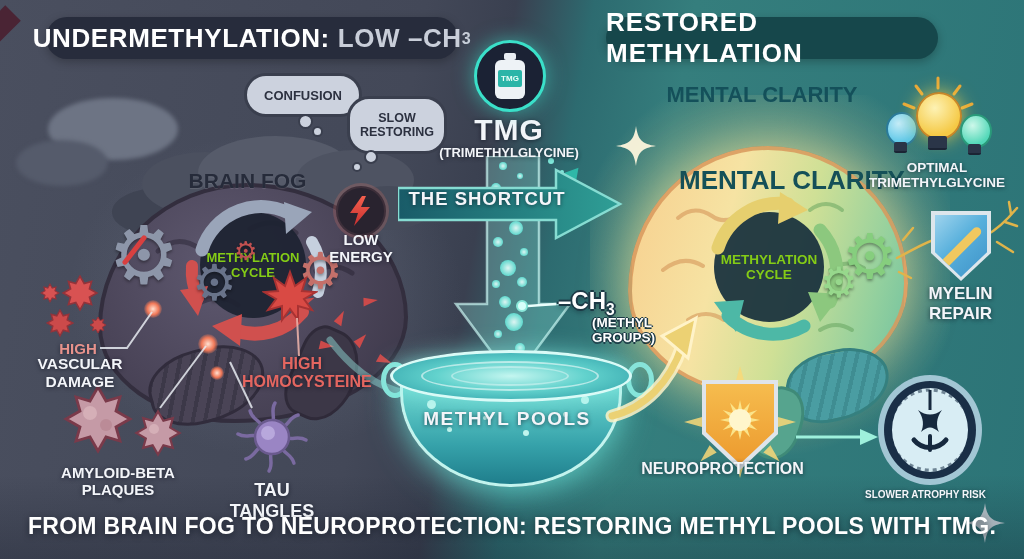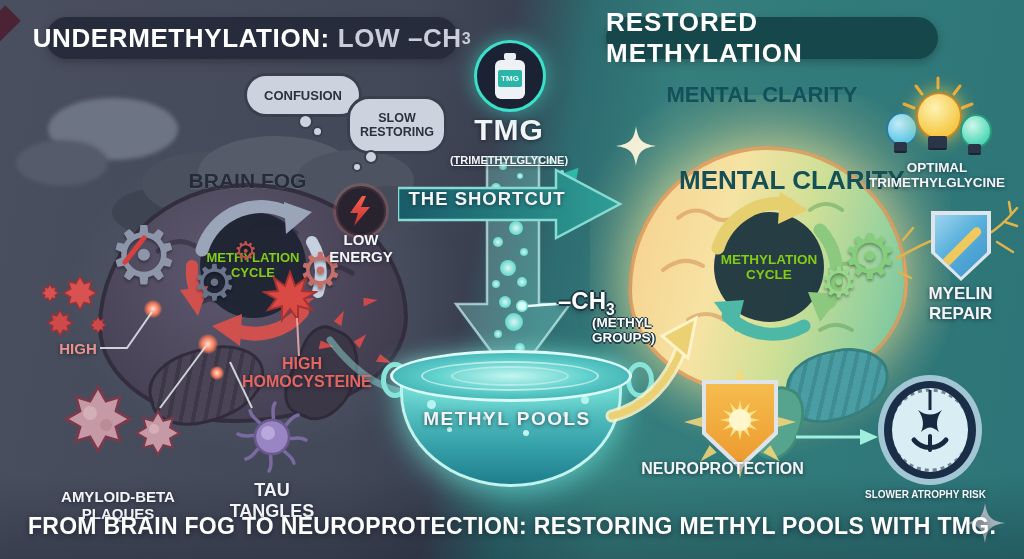--- a/index.html
+++ b/index.html
@@ -189,32 +189,33 @@
       <line x1="252" y1="128" x2="230" y2="82"></line>
     </g>
     <line x1="299" y1="76" x2="297" y2="38" stroke="#e8b0a8" stroke-width="2" opacity=".9"></line>
   </svg>
 
   <svg class="abs" style="left:320px;top:330px;z-index:3;" width="110" height="80">
     <path d="M10,10 C40,50 70,62 100,66" fill="none" stroke="rgba(150,230,225,.45)" stroke-width="7" stroke-linecap="round"></path>
   </svg>
 
   <div class="abs lbl ctr salmon" style="left:28px;top:340px;width:100px;font-size:15px;"><span>HIGH</span></div>
+  <div class="abs lbl ctr" style="left:5px;top:355px;width:150px;font-size:15.5px;"><span>VASCULAR DAMAGE</span></div>
   <div class="abs lbl ctr red" style="left:242px;top:355px;width:120px;font-size:16px;">
     <span>HIGH</span><br><span>HOMOCYSTEINE</span>
   </div>
 
   <svg class="abs" style="left:40px;top:385px;z-index:3;" width="150" height="80">
     <use href="#spike8" transform="translate(58,34) scale(2.0)" fill="#c59aa6" stroke="#7a3a4a" stroke-width="1.4"></use>
     <circle cx="50" cy="28" r="7" fill="#d8b4bc" opacity=".8"></circle>
       <circle cx="66" cy="40" r="6" fill="#b98a96" opacity=".9"></circle>
     <use href="#spike8" transform="translate(118,48) scale(1.35)" fill="#c59aa6" stroke="#7a3a4a" stroke-width="1.6"></use>
     <circle cx="114" cy="44" r="5" fill="#d8b4bc" opacity=".8"></circle>
   </svg>
-  <div class="abs lbl ctr" style="left:48px;top:488px;width:140px;font-size:15px;">
+  <div class="abs lbl ctr" style="left:48px;top:464px;width:140px;font-size:15px;">
     <span>AMYLOID-BETA</span><br><span>PLAQUES</span>
   </div>
 
   <svg class="abs" style="left:222px;top:395px;z-index:3;" width="100" height="90">
     <g transform="translate(50,42)" stroke="#7a6aa0" stroke-width="3.5" fill="none" stroke-linecap="round">
       <g id="arm">
           <path d="M0,-12 C4,-20 -2,-26 3,-34"></path>
         </g>
       <g transform="rotate(45)">
           <path d="M0,-12 C4,-20 -2,-26 3,-34"></path>
@@ -244,21 +245,21 @@
   <div class="abs lbl ctr" style="left:212px;top:480px;width:120px;font-size:18px;"><span>TAU TANGLES</span></div>
 
   <div class="abs tmgCircle">
     <div class="bottle">
       <div class="cap"></div>
         <div class="body"></div>
       <div class="label">TMG</div>
     </div>
   </div>
   <div class="abs lbl ctr" style="left:449px;top:113px;width:120px;font-size:30px;letter-spacing:1px;"><span>TMG</span></div>
-  <div class="abs lbl ctr" style="left:429px;top:154px;width:160px;font-size:11px;text-decoration:underline;"><span>(TRIMETHYLGLYCINE)</span></div>
+  <div class="abs lbl ctr" style="left:429px;top:145px;width:160px;font-size:13px;"><span>(TRIMETHYLGLYCINE)</span></div>
 
   <svg class="abs" style="left:448px;top:156px;z-index:3;" width="130" height="230">
     <defs>
         <radialGradient id="bubg">
           <stop offset="0" stop-color="#eafffc"></stop>
           <stop offset="1" stop-color="#62e0d4"></stop>
         </radialGradient>
       </defs>
     <polygon points="39,0 91,0 91,148 122,148 65,225 8,148 39,148" fill="rgba(150,240,230,.28)" stroke="rgba(210,255,250,.65)" stroke-width="2.5"></polygon>
     <g fill="url(#bubg)" opacity=".92">

